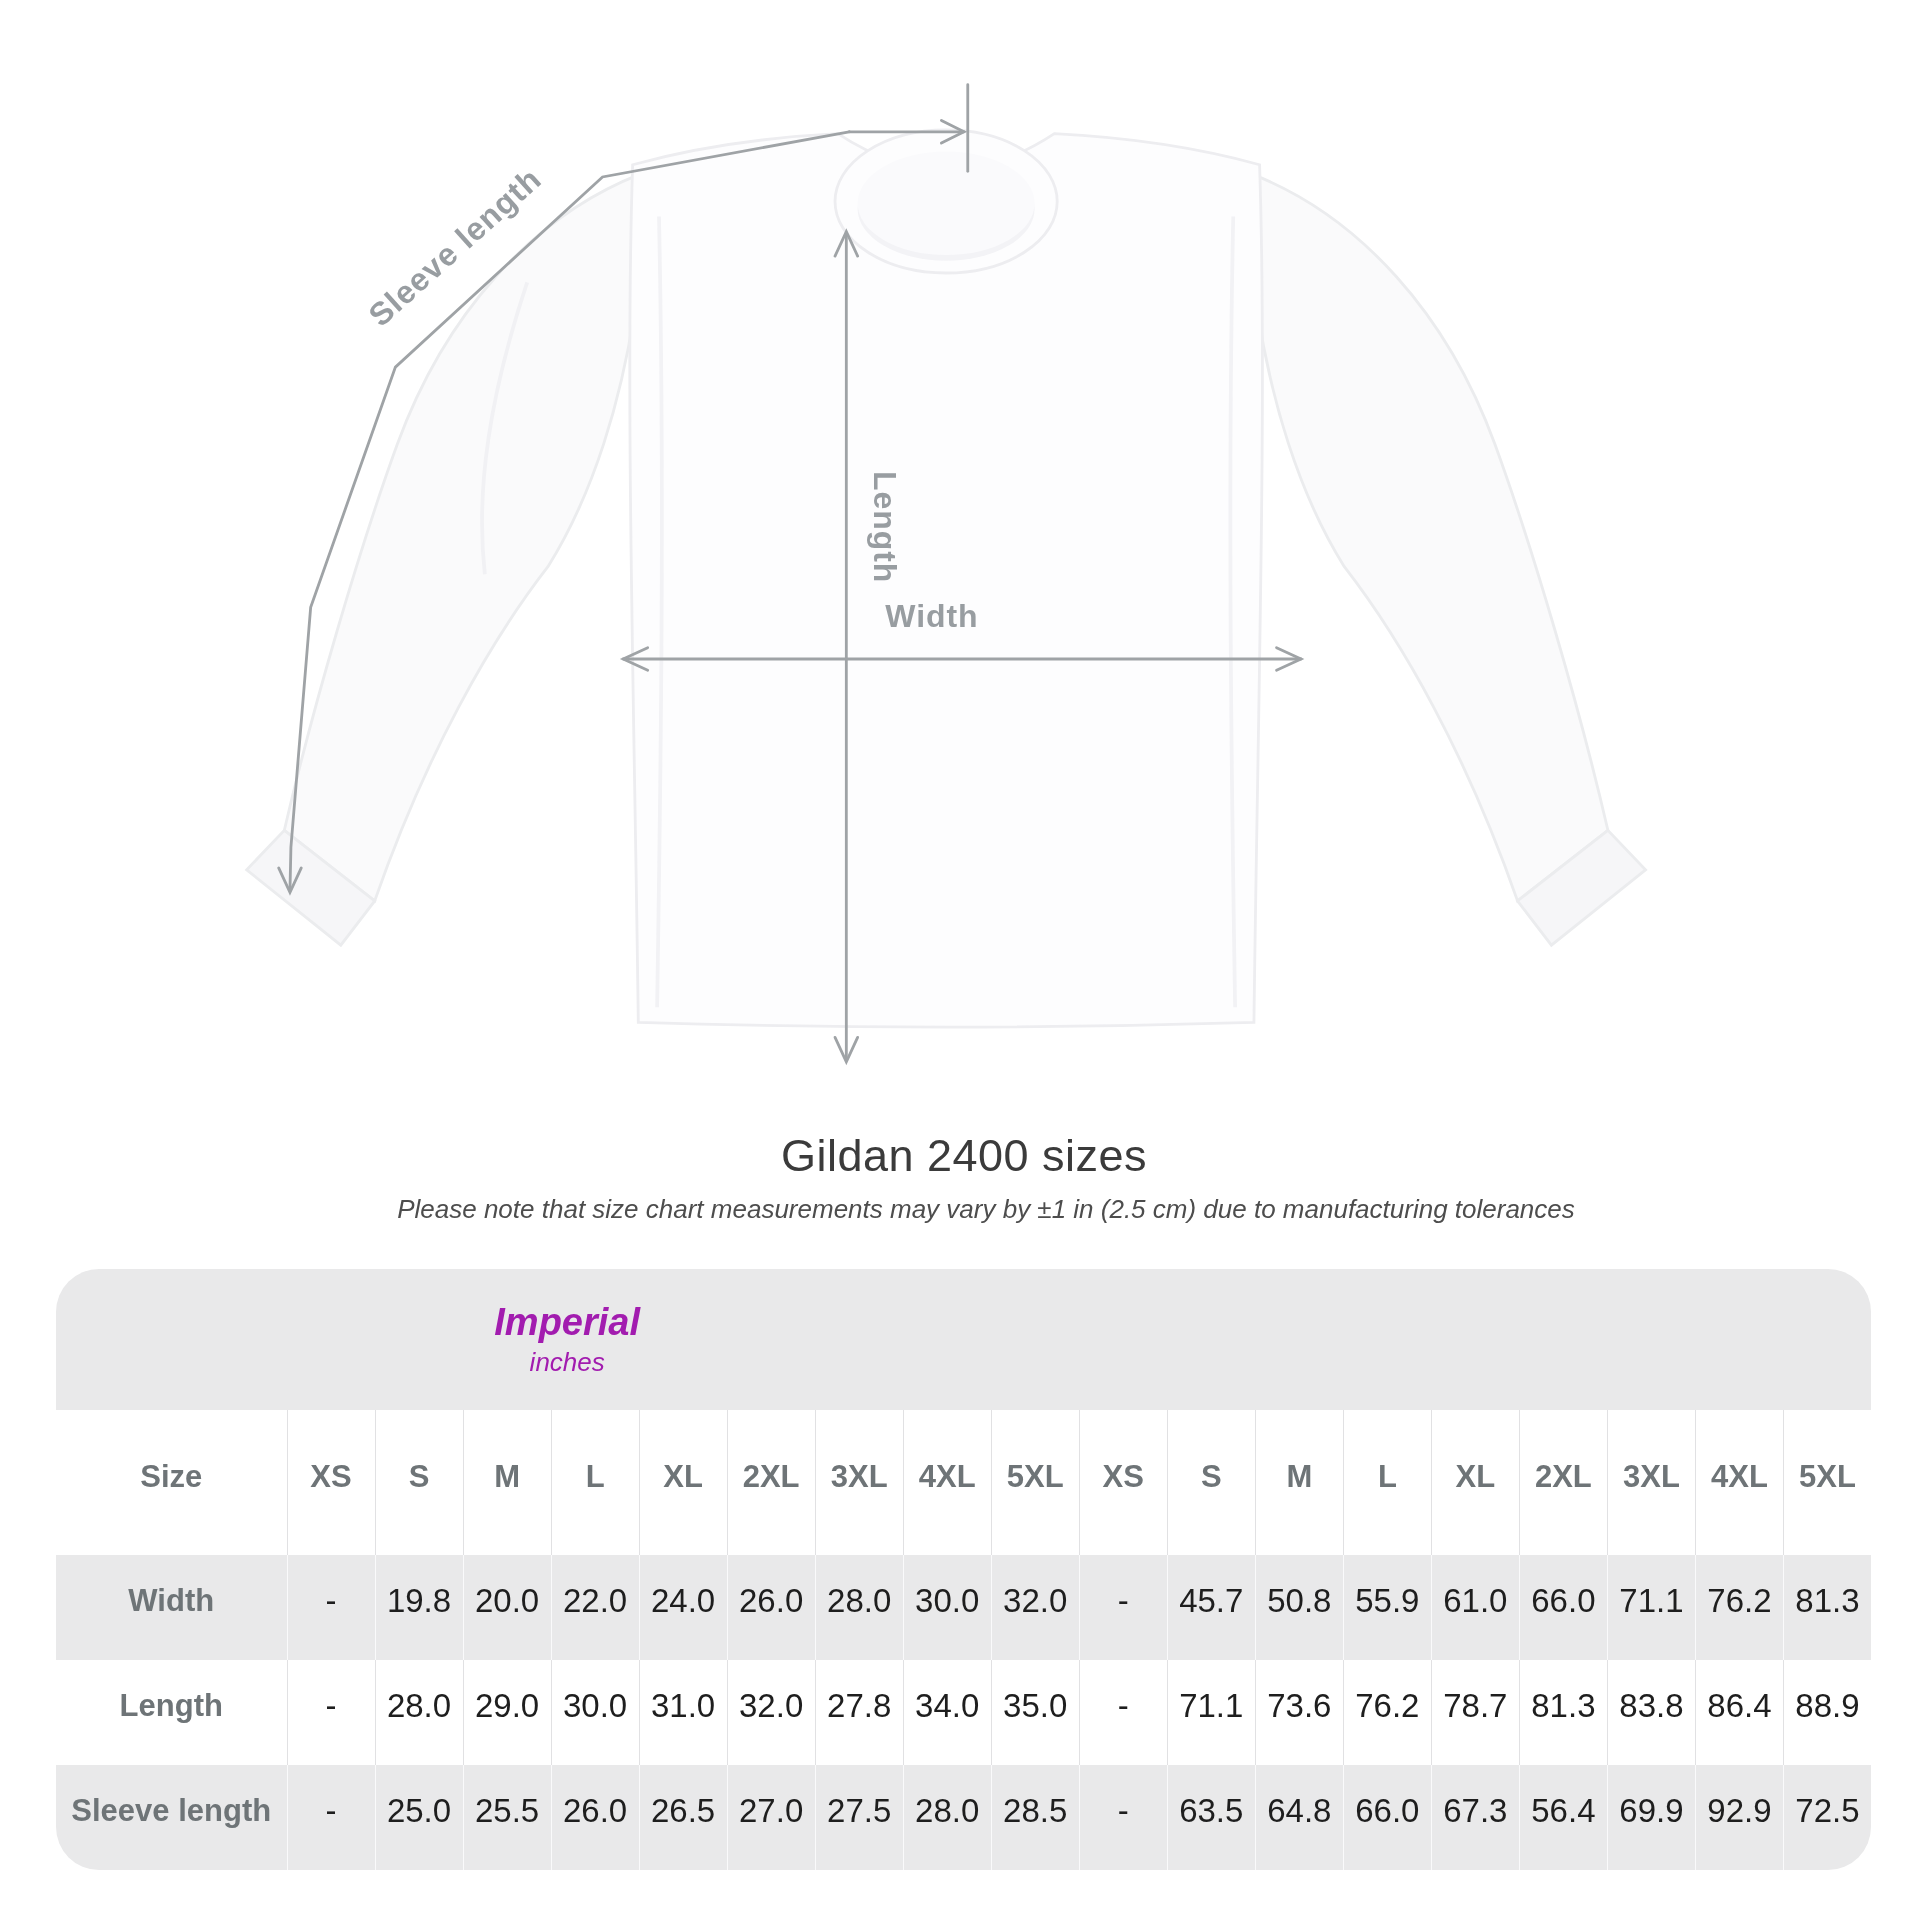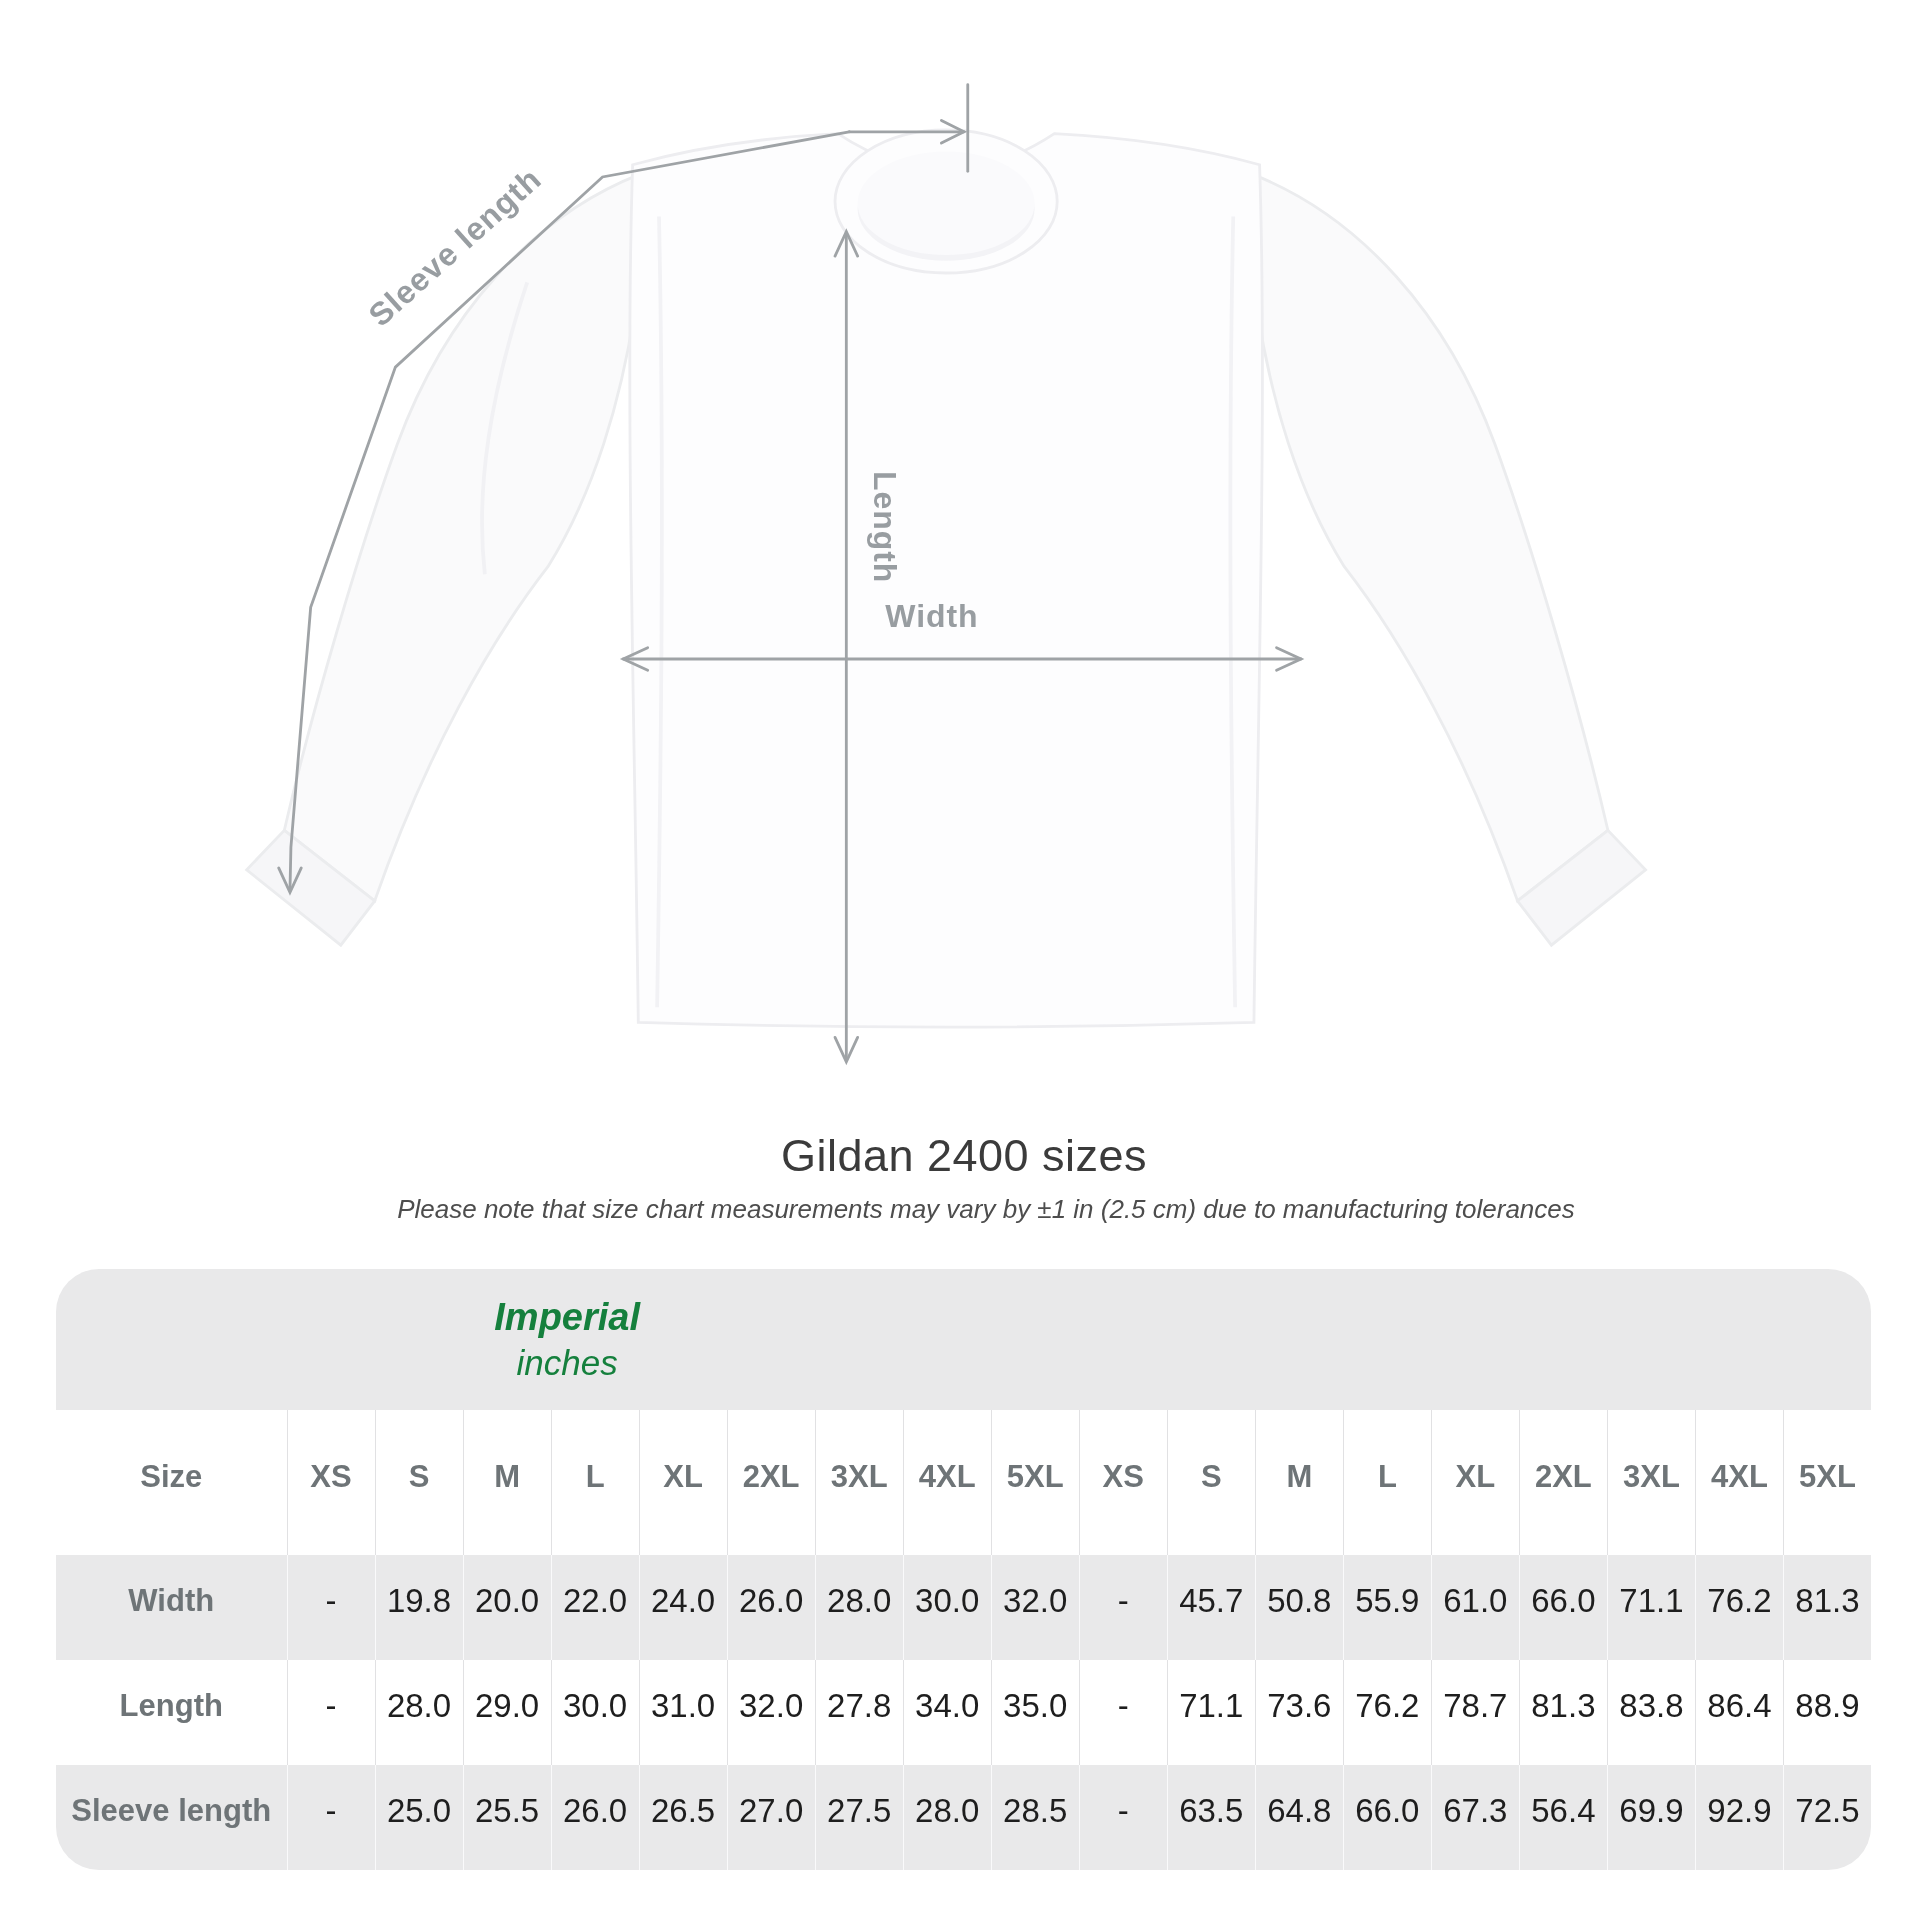--- a/index.html
+++ b/index.html
@@ -27,23 +27,23 @@
     position:absolute;left:0;top:1194px;width:1928px;text-align:center;
     font-size:26px;font-style:italic;color:#4d4d4d;padding-left:22px;
   }
 
   
   .size-table{
     position:absolute;left:56px;top:1269px;width:1815px;
     border-radius:43px;overflow:hidden;
   }
   .unit-band{display:grid;grid-template-columns:56.33% 43.67%;background:#e9e9ea;height:141px;}
-  .unit-cell{display:flex;flex-direction:column;align-items:center;justify-content:center;gap:3.8px;color:#15803d;}
+  .unit-cell{display:flex;flex-direction:column;align-items:center;justify-content:center;gap:3.8px;color:#a21caf;}
   .unit-name{font-size:38px;font-weight:bold;font-style:italic;}
-  .unit-sub{font-size:35px;font-style:italic;}
+  .unit-sub{font-size:26px;font-style:italic;}
 
   .trow{display:grid;grid-template-columns:12.7% repeat(18,1fr);}
   .trow.header{background:#ffffff;height:145px;--div:#e1e1e3;}
   .trow.data{height:105px;}
   .trow.white{background:#ffffff;--div:#e1e1e3;}
   .trow.gray{background:#e9e9ea;--div:#fafafb;}
 
   .cell{
     display:flex;align-items:center;justify-content:center;
     border-left:1.9px solid var(--div);

